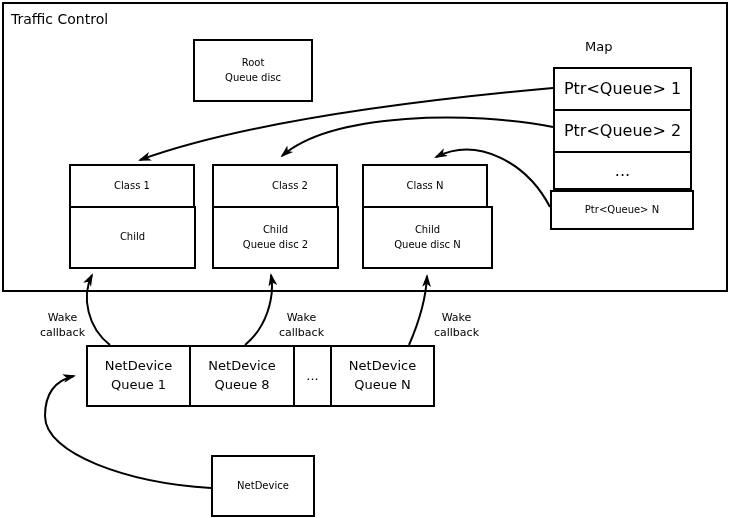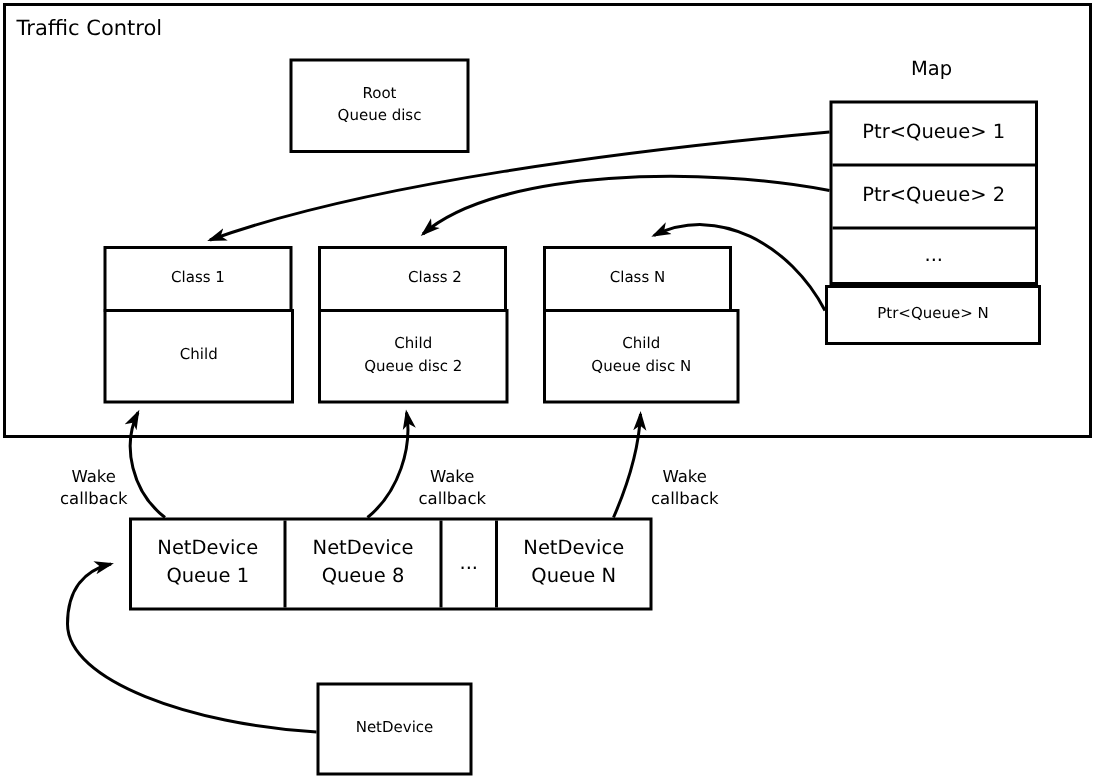--- a/index.html
+++ b/index.html
@@ -31,33 +31,32 @@
     text-align: center;
     font-size: 10px;
     line-height: 1.45;
   }
   .diagram-title {
     font-size: 14px;
     white-space: nowrap;
   }
   .map-title {
     font-size: 13px;
-    text-align: center;
   }
   .map-box {
     border: 2px solid #000000;
     background: #ffffff;
     display: flex;
     flex-direction: column;
   }
   .map-row {
     display: flex;
     align-items: center;
     justify-content: center;
-    font-size: 13px;
+    font-size: 16px;
   }
   .map-row.divided { border-bottom: 2px solid #000000; }
   .queue-row {
     border: 2px solid #000000;
     background: #ffffff;
     display: flex;
   }
   .queue-cell {
     display: flex;
     flex-direction: column;

